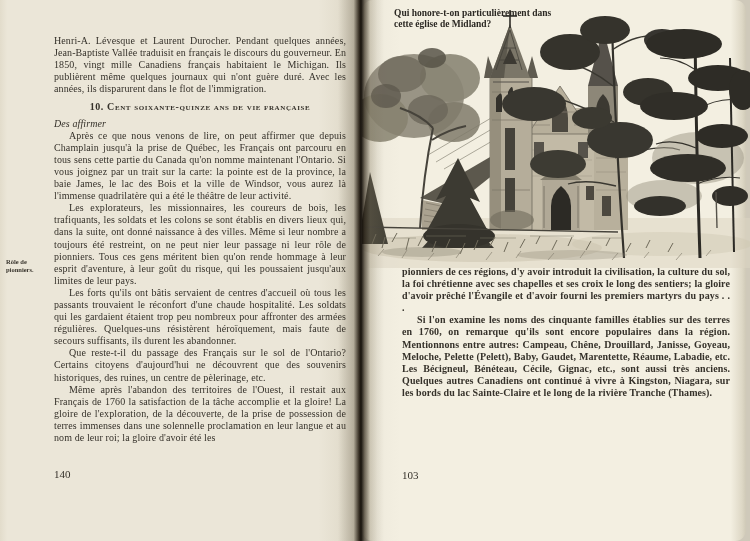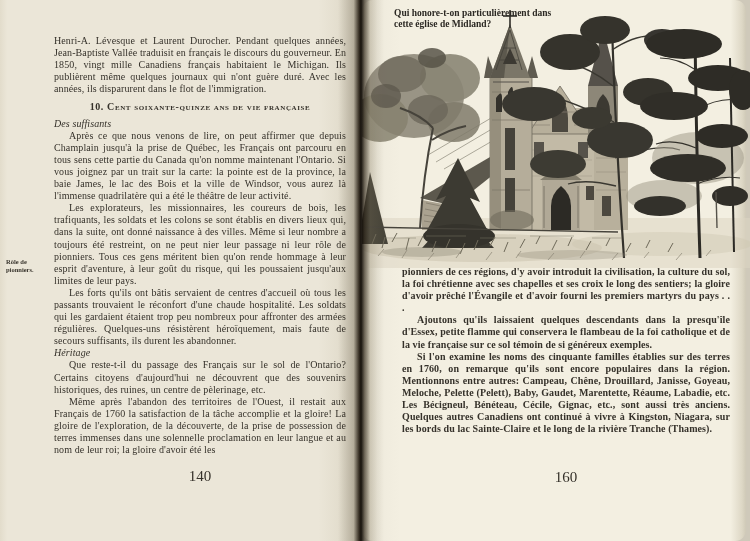--- a/index.html
+++ b/index.html
@@ -42,21 +42,21 @@
   .textcol p{margin:0;}
   .textcol p.indent{text-indent:15px;}
   .heading{
     text-align:center;font-variant:small-caps;letter-spacing:0.6px;
     margin:6px 0 4px 0 !important;text-indent:0 !important;font-weight:bold;
   }
   .subhead{
     font-style:italic;text-align:left;margin:0;text-indent:0 !important;
   }
   .pagenum{
-    position:absolute;color:#35312a;font-size:15px;text-align:center;
+    position:absolute;color:#35312a;font-size:11px;text-align:left;
   }
   .pagenum-left{left:54px;top:468px;width:292px;}
   .pagenum-right{left:40px;top:469px;width:328px;}
   .margin-note{
     position:absolute;left:6px;top:258px;width:44px;
     font-size:6.5px;line-height:7.5px;font-weight:bold;color:#3a362e;
     text-align:left;
   }
   .caption{
     position:absolute;left:32px;top:8px;width:172px;z-index:3;
@@ -74,25 +74,24 @@
 
 <div class="book">
 
   <div class="page-left">
 
     <div class="margin-note">Rôle de pionniers.</div>
 
     <div class="textcol col-left">
       <p>Henri-A. Lévesque et Laurent Durocher. Pendant quelques années, Jean-Baptiste Vallée traduisit en français le discours du gouverneur. En 1850, vingt mille Canadiens français habitaient le Michigan. Ils publièrent même quelques journaux qui n'ont guère duré. Avec les années, ils disparurent dans le flot de l'immigration.</p>
       <p class="heading">10. Cent soixante-quinze ans de vie française</p>
-      <p class="subhead">Des suffisants</p>
+      <p class="subhead">Des affirmer</p>
       <p class="indent">Après ce que nous venons de lire, on peut affirmer que depuis Champlain jusqu'à la prise de Québec, les Français ont parcouru en tous sens cette partie du Canada qu'on nomme maintenant l'Ontario. Si vous joignez par un trait sur la carte: la pointe est de la province, la baie James, le lac des Bois et la ville de Windsor, vous aurez là l'immense quadrilatère qui a été le théâtre de leur activité.</p>
       <p class="indent">Les explorateurs, les missionnaires, les coureurs de bois, les trafiquants, les soldats et les colons se sont établis en divers lieux qui, dans la suite, ont donné naissance à des villes. Même si leur nombre a toujours été restreint, on ne peut nier leur passage ni leur rôle de pionniers. Tous ces gens méritent bien qu'on rende hommage à leur esprit d'aventure, à leur goût du risque, qui les poussaient jusqu'aux limites de leur pays.</p>
       <p class="indent">Les forts qu'ils ont bâtis servaient de centres d'accueil où tous les passants trouvaient le réconfort d'une chaude hospitalité. Les soldats qui les gardaient étaient trop peu nombreux pour affronter des armées régulières. Quelques-uns résistèrent héroïquement, mais faute de secours suffisants, ils durent les abandonner.</p>
-      <p class="subhead">Héritage</p>
       <p class="indent">Que reste-t-il du passage des Français sur le sol de l'Ontario? Certains citoyens d'aujourd'hui ne découvrent que des souvenirs historiques, des ruines, un centre de pèlerinage, etc.</p>
       <p class="indent">Même après l'abandon des territoires de l'Ouest, il restait aux Français de 1760 la satisfaction de la tâche accomplie et la gloire! La gloire de l'exploration, de la découverte, de la prise de possession de terres immenses dans une solennelle proclamation en leur langue et au nom de leur roi; la gloire d'avoir été les</p>
     </div>
 
     <div class="pagenum pagenum-left">140</div>
   </div>
 
   <div class="gutter"></div>
 
   <div class="page-right">
@@ -212,20 +211,19 @@
         <path d="M10 244 l4 -10 M20 248 l3 -11 M30 242 l5 -9 M44 250 l3 -12 M56 246 l5 -10 M70 252 l4 -11 M84 248 l4 -9 M98 254 l5 -11 M112 250 l4 -10 M128 246 l5 -9 M142 252 l4 -10 M158 248 l5 -9 M174 244 l4 -8 M190 250 l5 -10 M206 246 l4 -9 M224 250 l5 -9 M244 246 l4 -8 M264 252 l5 -9 M284 248 l4 -8 M306 252 l5 -9" stroke="#6e6959" stroke-width="1" fill="none"></path>
         <path d="M16 256 l6 -7 M40 258 l5 -8 M66 260 l6 -7 M94 258 l5 -7 M124 260 l6 -8 M154 258 l5 -7 M186 260 l6 -7 M218 258 l5 -7 M250 260 l6 -7 M282 258 l5 -6 M314 260 l6 -7 M344 256 l5 -6" stroke="#8d8776" stroke-width="0.9" fill="none" opacity="0.8"></path>
         <path d="M24 238 h30 M64 236 h40 M118 238 h36 M168 236 h44 M230 238 h30" stroke="#7c7667" stroke-width="0.8" fill="none" opacity="0.6"></path>
         <ellipse cx="60" cy="252" rx="40" ry="5" fill="#8a8473" opacity="0.35"></ellipse>
         <ellipse cx="210" cy="255" rx="55" ry="5" fill="#8a8473" opacity="0.3"></ellipse>
       </g>
     </svg>
 
     <div class="textcol col-right">
       <p>pionniers de ces régions, d'y avoir introduit la civilisation, la culture du sol, la foi chrétienne avec ses chapelles et ses croix le long des sentiers; la gloire d'avoir prêché l'Évangile et d'avoir fourni les premiers martyrs du pays . . .</p>
-      <p class="indent">Ajoutons qu'ils laissaient quelques descendants dans la presqu'île d'Essex, petite flamme qui conservera le flambeau de la foi catholique et de la vie française sur ce sol témoin de si généreux exemples.</p>
       <p class="indent">Si l'on examine les noms des cinquante familles établies sur des terres en 1760, on remarque qu'ils sont encore populaires dans la région. Mentionnons entre autres: Campeau, Chêne, Drouillard, Janisse, Goyeau, Meloche, Pelette (Pelett), Baby, Gaudet, Marentette, Réaume, Labadie, etc. Les Bécigneul, Bénéteau, Cécile, Gignac, etc., sont aussi très anciens. Quelques autres Canadiens ont continué à vivre à Kingston, Niagara, sur les bords du lac Sainte-Claire et le long de la rivière Tranche (Thames).</p>
     </div>
 
-    <div class="pagenum pagenum-right">160</div>
+    <div class="pagenum pagenum-right">103</div>
   </div>
 
 </div>
 
 </body></html>

